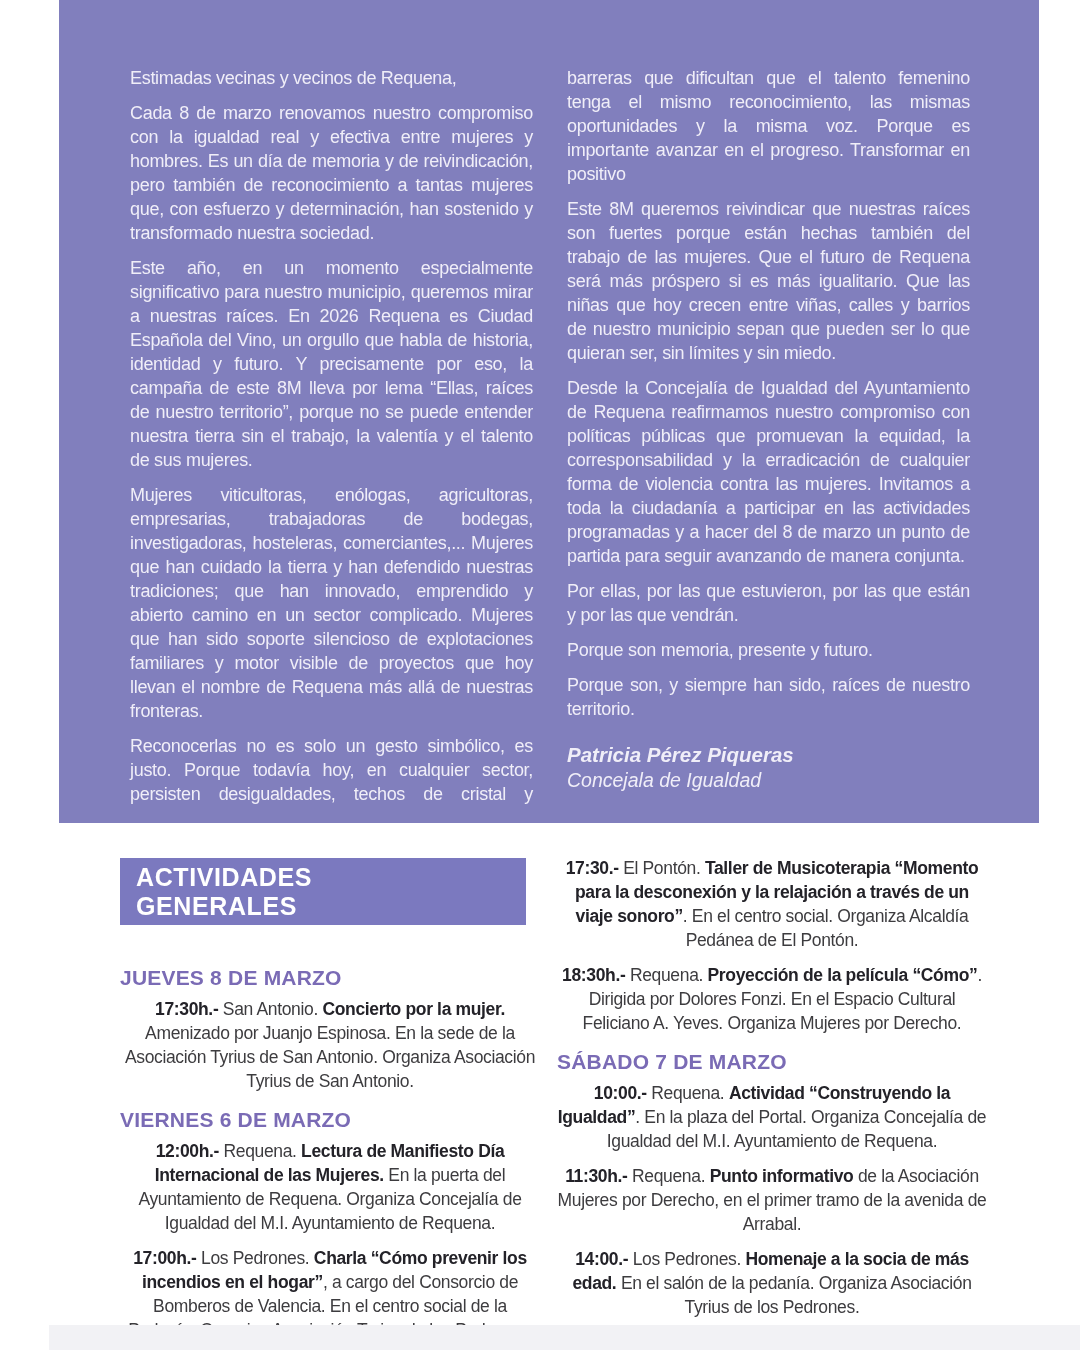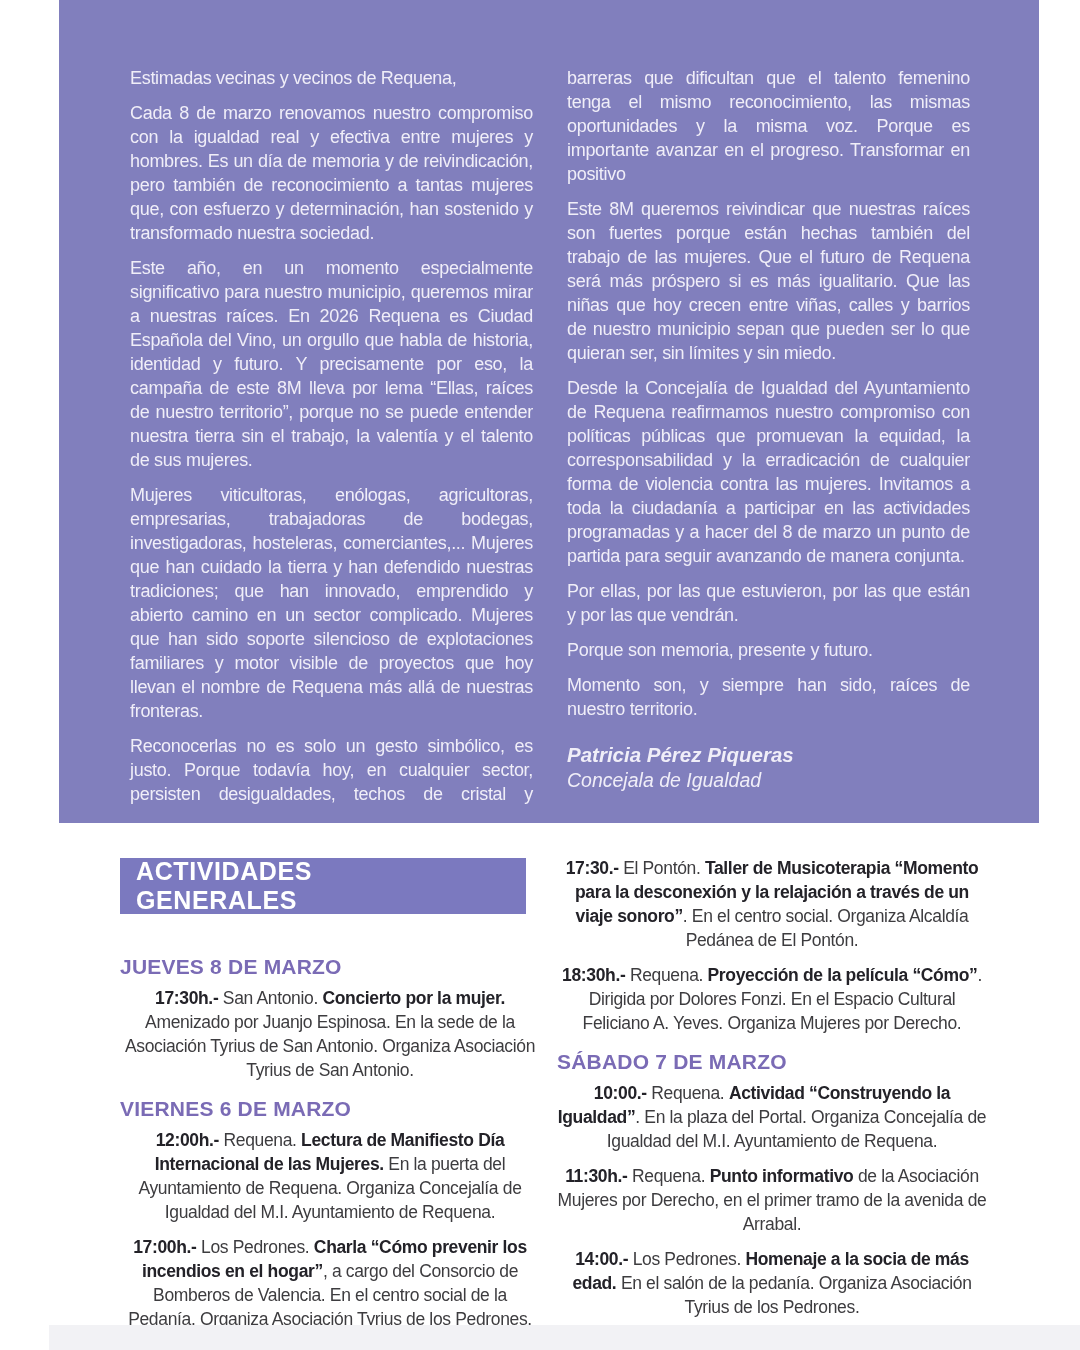--- a/index.html
+++ b/index.html
@@ -22,21 +22,21 @@
   }
   .letter p.cont{text-align-last:justify;}
   .signature{margin-top:20px;text-align:left;color:var(--letter-text,#f0eef8);}
   .sig-name{font-weight:bold;font-style:italic;font-size:20.5px;line-height:27px;letter-spacing:0;}
   .sig-role{font-style:italic;font-size:19.5px;line-height:25px;letter-spacing:0;}
   
   .acts-col{position:absolute;}
   .acts-left{left:120px;top:858px;width:420px;}
   .acts-right{left:557px;top:856px;width:430px;}
   .acts-header{
-    width:406px;height:56px;box-sizing:border-box;
+    width:406px;height:67px;box-sizing:border-box;
     background:var(--header-bg,#7b79bf);color:var(--header-text,#ffffff);
     font-weight:bold;font-size:25px;line-height:29px;letter-spacing:0.6px;
     display:flex;flex-direction:column;justify-content:center;
     padding-left:16px;margin-bottom:40px;
   }
   .day{
     margin:0 0 6px;font-size:21px;font-weight:bold;
     color:var(--day-heading,#7a6bb5);letter-spacing:0.2px;line-height:26px;
   }
   .day.gap{margin-top:14px;}
@@ -62,21 +62,21 @@
       <p>Este año, en un momento especialmente significativo para nuestro municipio, queremos mirar a nuestras raíces. En 2026 Requena es Ciudad Española del Vino, un orgullo que habla de historia, identidad y futuro. Y precisamente por eso, la campaña de este 8M lleva por lema “Ellas, raíces de nuestro territorio”, porque no se puede entender nuestra tierra sin el trabajo, la valentía y el talento de sus mujeres.</p>
       <p>Mujeres viticultoras, enólogas, agricultoras, empresarias, trabajadoras de bodegas, investigadoras, hosteleras, comerciantes,... Mujeres que han cuidado la tierra y han defendido nuestras tradiciones; que han innovado, emprendido y abierto camino en un sector complicado. Mujeres que han sido soporte silencioso de explotaciones familiares y motor visible de proyectos que hoy llevan el nombre de Requena más allá de nuestras fronteras.</p>
       <p class="cont">Reconocerlas no es solo un gesto simbólico, es justo. Porque todavía hoy, en cualquier sector, persisten desigualdades, techos de cristal y</p>
     </div>
     <div class="col">
       <p>barreras que dificultan que el talento femenino tenga el mismo reconocimiento, las mismas oportunidades y la misma voz. Porque es importante avanzar en el progreso. Transformar en positivo</p>
       <p>Este 8M queremos reivindicar que nuestras raíces son fuertes porque están hechas también del trabajo de las mujeres. Que el futuro de Requena será más próspero si es más igualitario. Que las niñas que hoy crecen entre viñas, calles y barrios de nuestro municipio sepan que pueden ser lo que quieran ser, sin límites y sin miedo.</p>
       <p>Desde la Concejalía de Igualdad del Ayuntamiento de Requena reafirmamos nuestro compromiso con políticas públicas que promuevan la equidad, la corresponsabilidad y la erradicación de cualquier forma de violencia contra las mujeres. Invitamos a toda la ciudadanía a participar en las actividades programadas y a hacer del 8 de marzo un punto de partida para seguir avanzando de manera conjunta.</p>
       <p>Por ellas, por las que estuvieron, por las que están y por las que vendrán.</p>
       <p>Porque son memoria, presente y futuro.</p>
-      <p>Momento son, y siempre han sido, raíces de nuestro territorio.</p>
+      <p>Porque son, y siempre han sido, raíces de nuestro territorio.</p>
       <div class="signature">
         <div class="sig-name">Patricia Pérez Piqueras</div>
         <div class="sig-role">Concejala de Igualdad</div>
       </div>
     </div>
   </section>
 
   <div class="acts-col acts-left">
     <div class="acts-header">
       <div>ACTIVIDADES</div>

